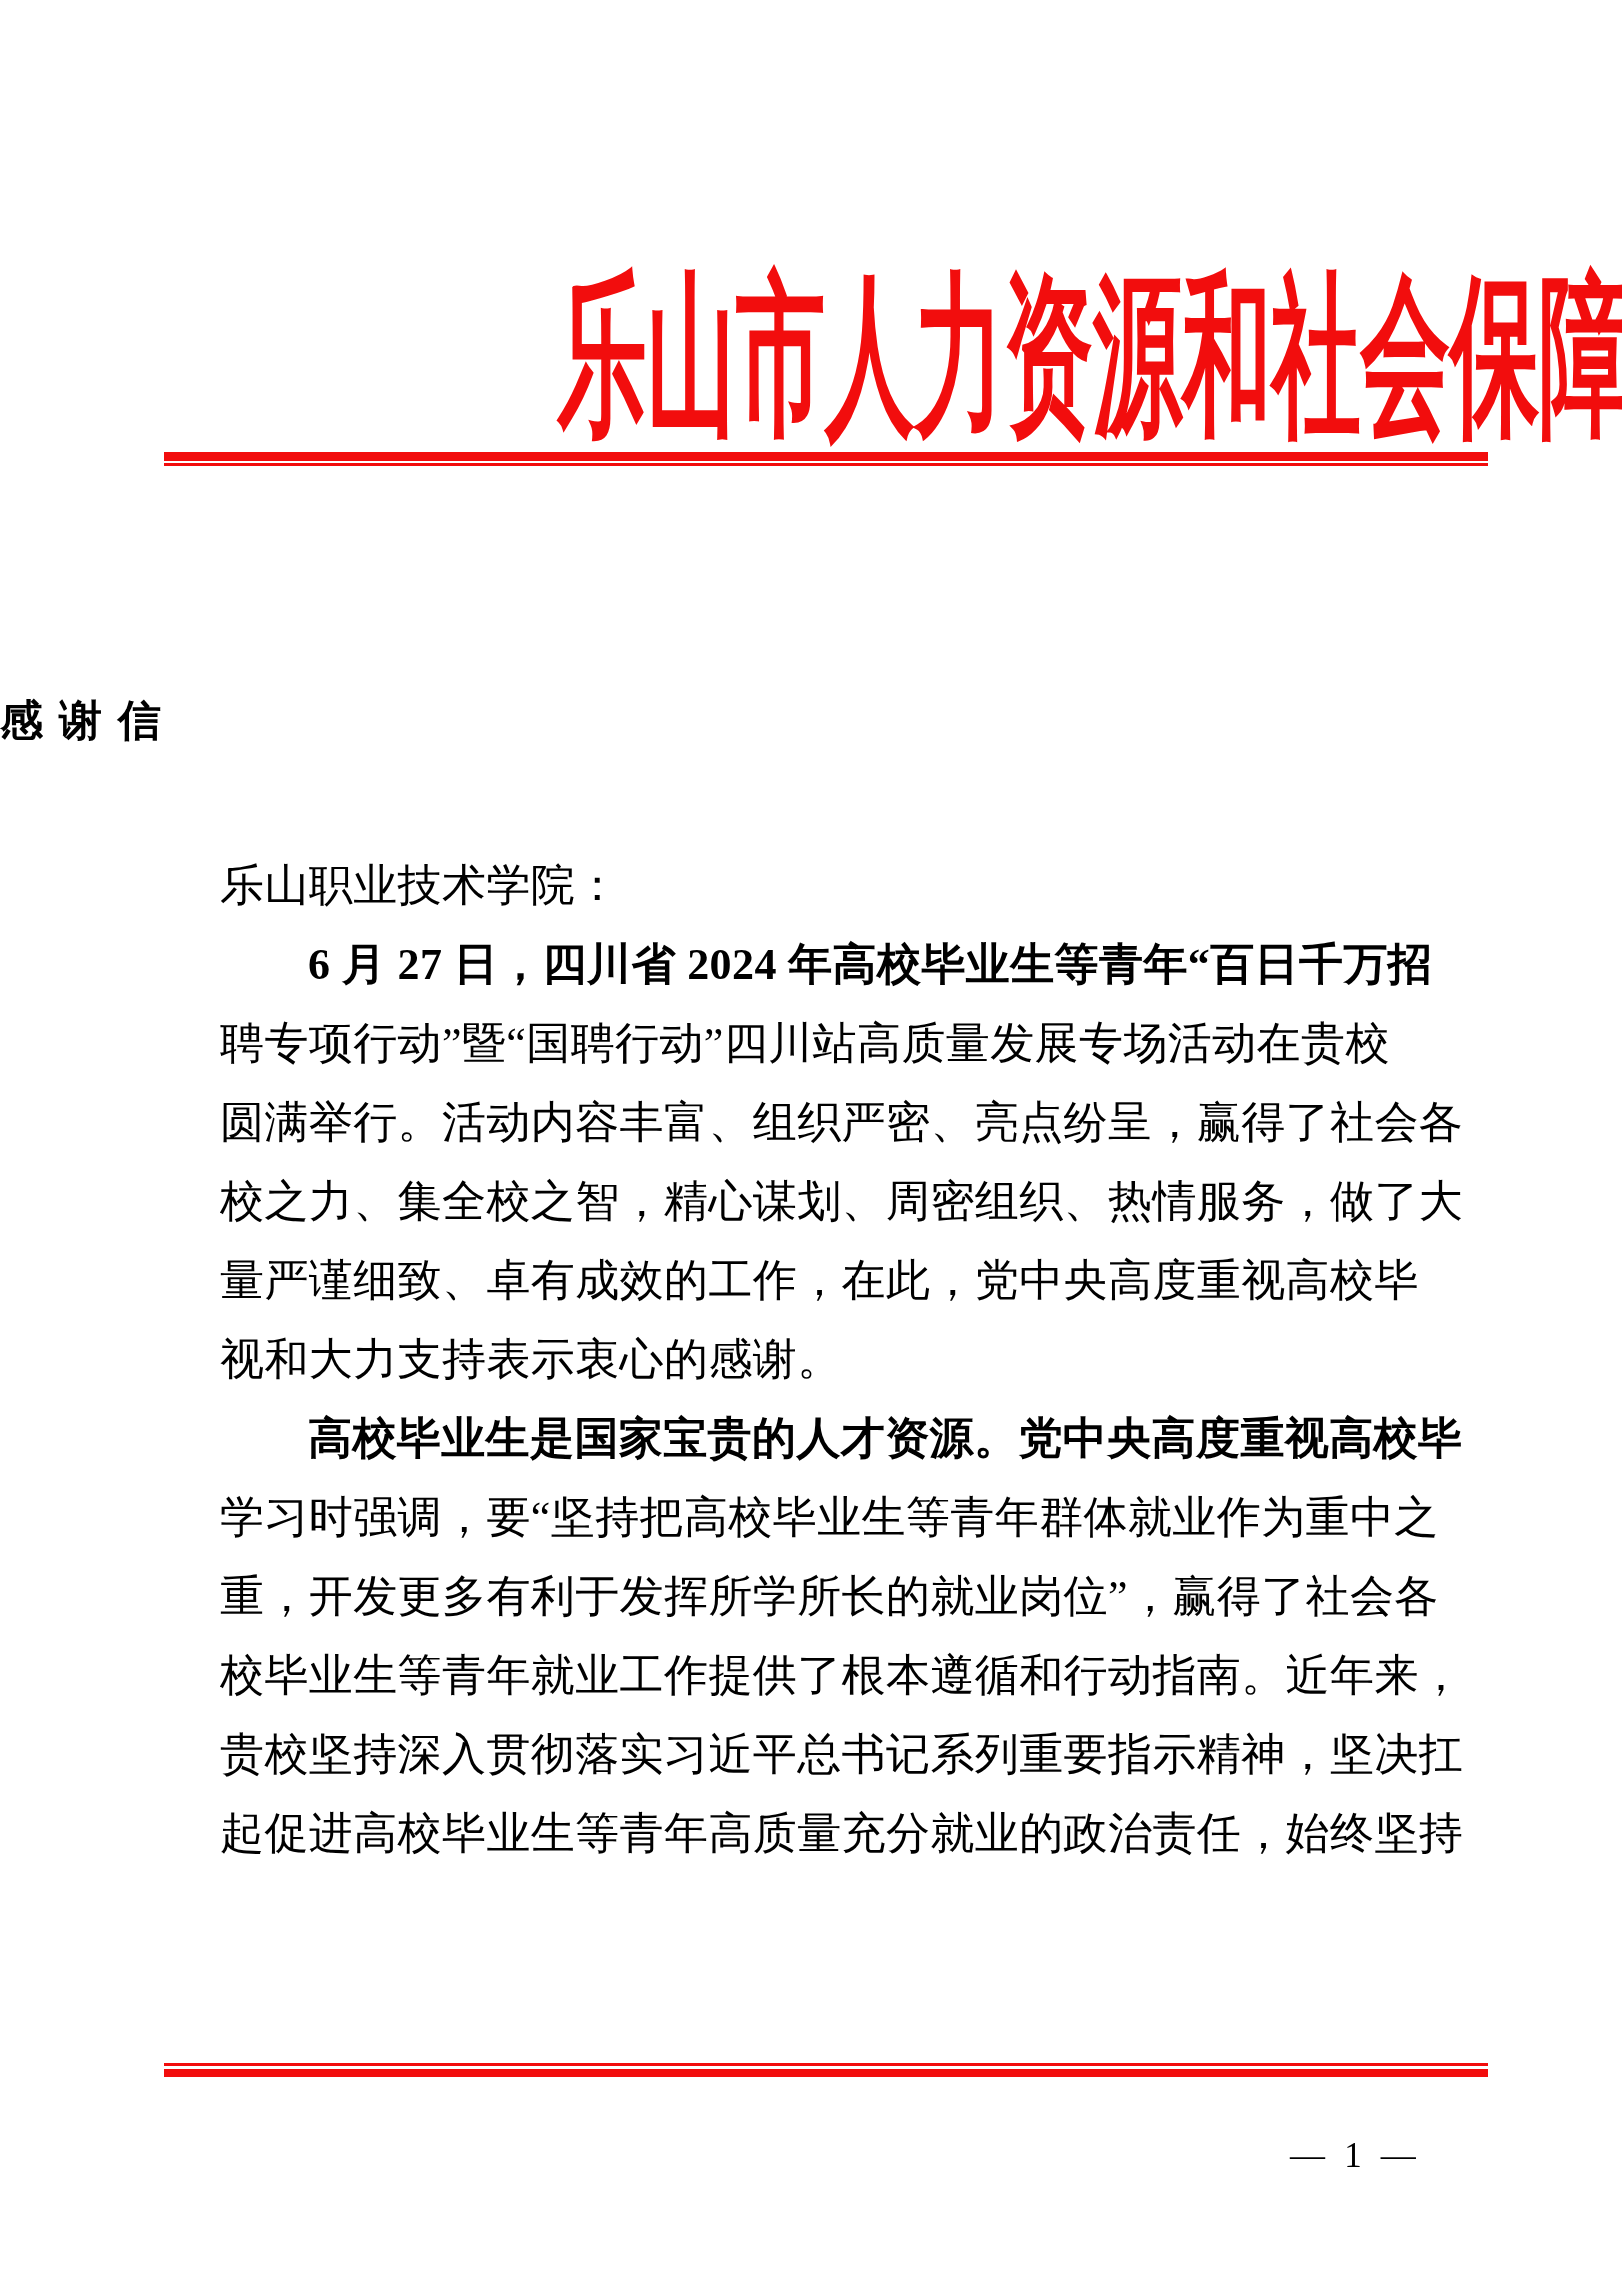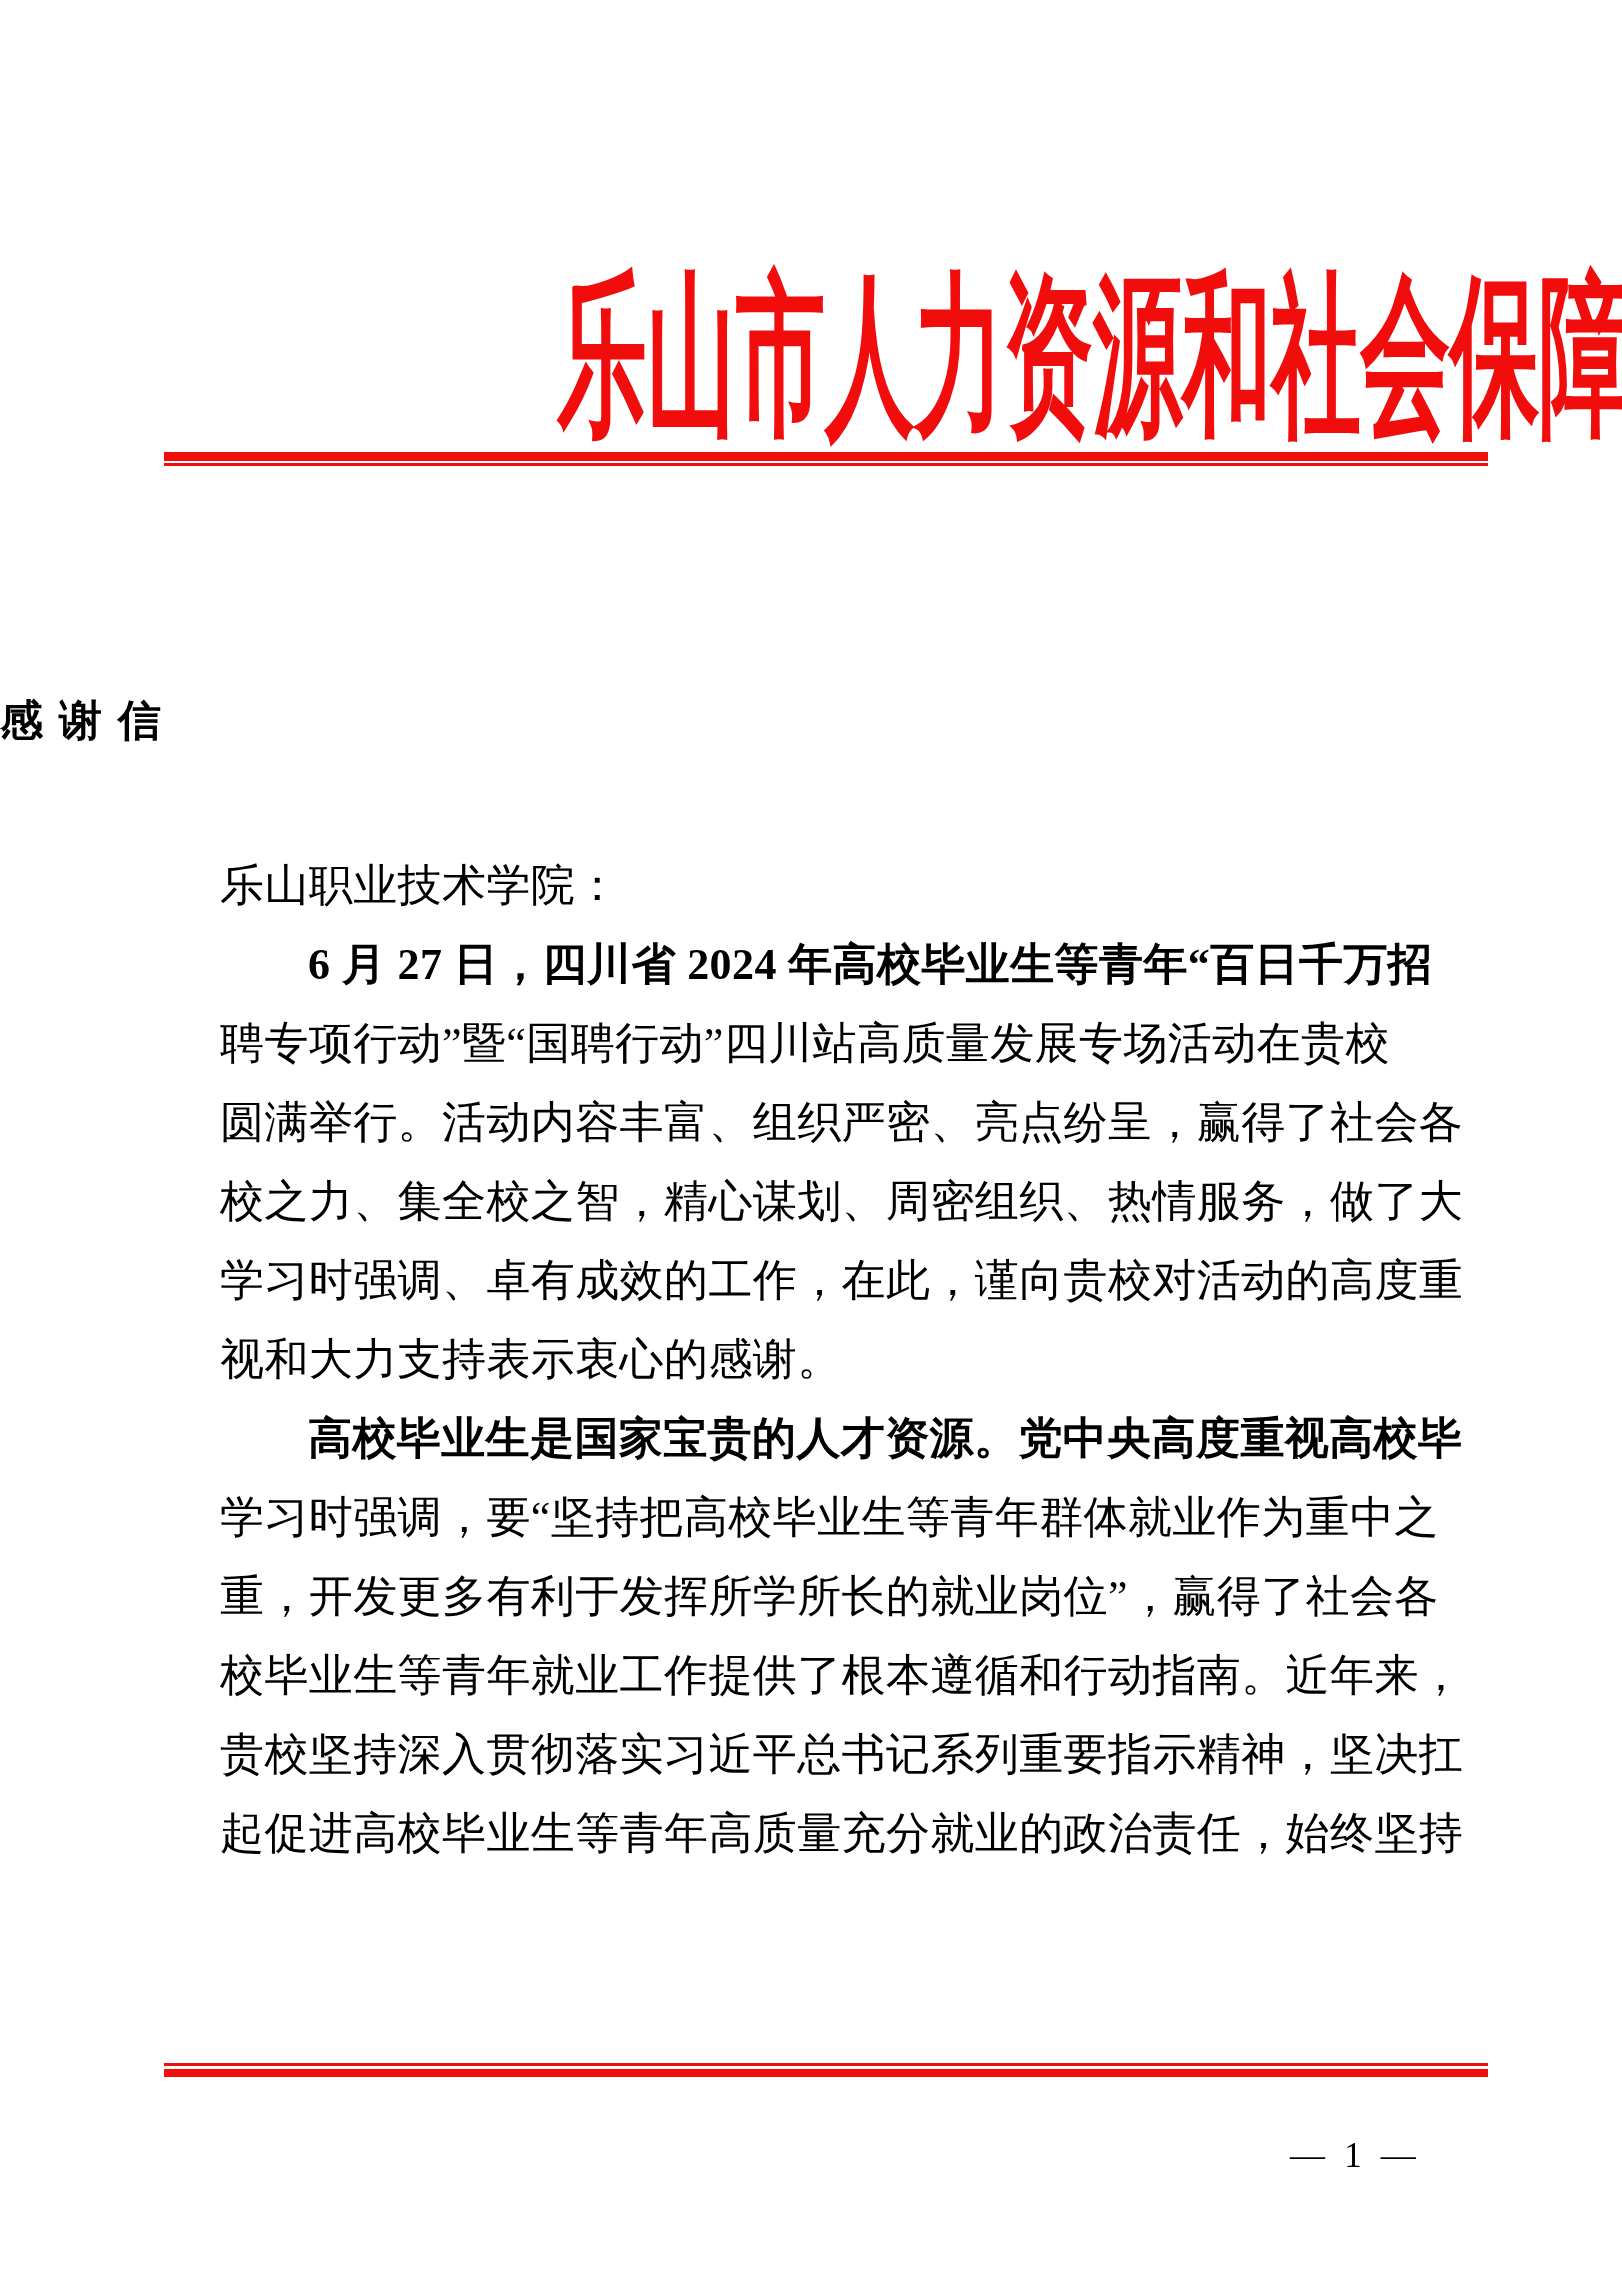--- a/index.html
+++ b/index.html
@@ -100,21 +100,21 @@
   </div>
 
   <div class="doc-title">感 谢 信</div>
 
   <div class="body-text">
     <div class="body-line">乐山职业技术学院：</div>
     <div class="body-line indent">6 月 27 日，四川省 2024 年高校毕业生等青年“百日千万招</div>
     <div class="body-line">聘专项行动”暨“国聘行动”四川站高质量发展专场活动在贵校</div>
     <div class="body-line">圆满举行。活动内容丰富、组织严密、亮点纷呈，赢得了社会各</div>
     <div class="body-line">校之力、集全校之智，精心谋划、周密组织、热情服务，做了大</div>
-    <div class="body-line">学习时强调、卓有成效的工作，在此，谨向贵校对活动的高度重</div>
+    <div class="body-line">量严谨细致、卓有成效的工作，在此，党中央高度重视高校毕</div>
     <div class="body-line">视和大力支持表示衷心的感谢。</div>
     <div class="body-line indent">高校毕业生是国家宝贵的人才资源。党中央高度重视高校毕</div>
     <div class="body-line">学习时强调，要“坚持把高校毕业生等青年群体就业作为重中之</div>
     <div class="body-line">重，开发更多有利于发挥所学所长的就业岗位”，赢得了社会各</div>
     <div class="body-line">校毕业生等青年就业工作提供了根本遵循和行动指南。近年来，</div>
     <div class="body-line">贵校坚持深入贯彻落实习近平总书记系列重要指示精神，坚决扛</div>
     <div class="body-line">起促进高校毕业生等青年高质量充分就业的政治责任，始终坚持</div>
   </div>
 
   <div class="rule rule-bottom">

